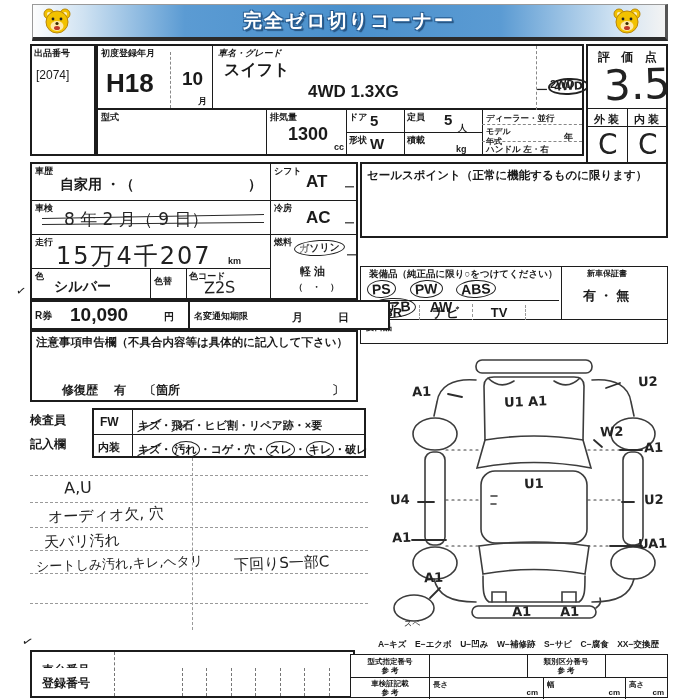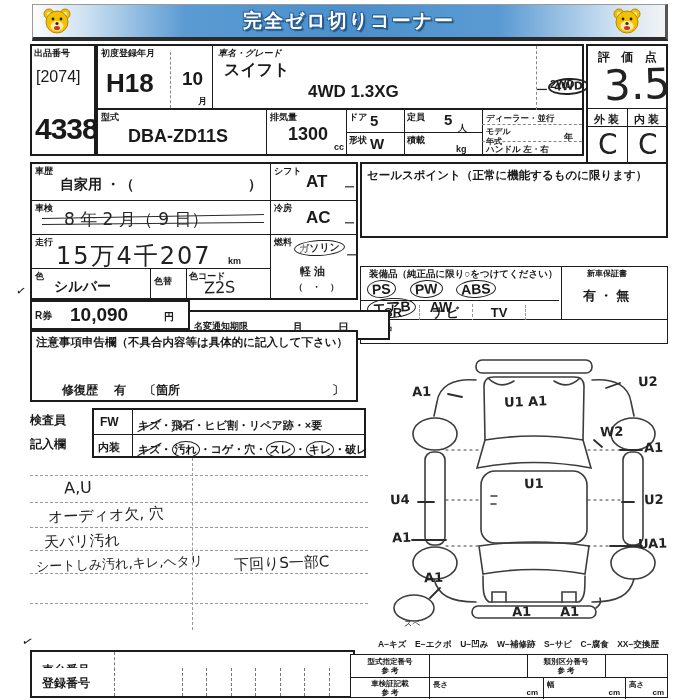--- a/index.html
+++ b/index.html
@@ -63,22 +63,21 @@
   <circle cx="15" cy="16" r="11" fill="#f2c200" stroke="#b8860b"></circle>
   <ellipse cx="15" cy="20" rx="6.5" ry="5" fill="#ffeaa7"></ellipse>
   <circle cx="11" cy="13" r="1.4" fill="#222"></circle>
     <circle cx="19" cy="13" r="1.4" fill="#222"></circle>
   <circle cx="15" cy="17.5" r="1.6" fill="#3a2a00"></circle>
   <ellipse cx="15" cy="22" rx="3" ry="2" fill="#c0392b"></ellipse>
 </svg>
 
 <div class="box b3" style="left:30px;top:44px;width:66px;height:112px;">
   <span class="lbl abs" style="left:2px;top:2px;">出品番号</span>
-  <span class="abs" style="left:4px;top:22px;font-size:16px;">[2074]</span>
-  <span class="abs val" style="left:3px;top:66px;font-size:30px;letter-spacing:-1px;">4338</span>
+  <span class="abs" style="left:4px;top:22px;font-size:12px;">[2074]</span>
 </div>
 <div class="box b2" style="left:96px;top:44px;width:488px;height:66px;">
   <span class="lbl abs" style="left:3px;top:2px;">初度登録年月</span>
   <span class="abs val" style="left:8px;top:22px;font-size:26px;">H18</span>
   <div class="abs" style="left:72px;top:6px;height:56px;border-left:1px dashed #888;"></div>
   <span class="abs val" style="left:84px;top:22px;font-size:19px;">10</span>
   <span class="abs lbl" style="left:100px;top:50px;">月</span>
   <div class="abs" style="left:114px;top:0;height:64px;border-left:1.5px solid #1c1c1c;"></div>
   <span class="lbl abs" style="left:120px;top:2px;font-style:italic;">車名・グレード</span>
   <span class="abs val" style="left:126px;top:14px;font-size:16px;">スイフト</span>
@@ -96,21 +95,20 @@
   <span class="abs val" style="left:6px;top:66px;font-size:11px;">外 装</span>
   <span class="abs val" style="left:46px;top:66px;font-size:11px;">内 装</span>
   <div class="abs" style="left:39px;top:62px;bottom:0;border-left:1px solid #1c1c1c;"></div>
   <div class="abs" style="left:0;top:80px;right:0;border-top:1px solid #1c1c1c;"></div>
   <span class="abs hw" style="left:10px;top:82px;font-size:28px;">C</span>
   <span class="abs hw" style="left:50px;top:82px;font-size:28px;">C</span>
 </div>
 
 <div class="box b2 noT" style="left:96px;top:110px;width:488px;height:46px;">
   <span class="lbl abs" style="left:3px;top:2px;">型式</span>
-  <span class="abs val" style="left:30px;top:16px;font-size:18px;">DBA-ZD11S</span>
   <div class="abs" style="left:168px;top:0;height:44px;border-left:1px solid #1c1c1c;"></div>
   <span class="lbl abs" style="left:172px;top:2px;">排気量</span>
   <span class="abs val" style="left:190px;top:14px;font-size:18px;">1300</span>
   <span class="abs lbl" style="left:236px;top:32px;">cc</span>
   <div class="abs" style="left:248px;top:0;height:44px;border-left:1px solid #1c1c1c;"></div>
   <span class="lbl abs" style="left:251px;top:2px;">ドア</span>
   <span class="abs val" style="left:272px;top:2px;font-size:15px;">5</span>
   <div class="abs" style="left:248px;top:22px;width:136px;border-top:1px solid #1c1c1c;"></div>
   <span class="lbl abs" style="left:251px;top:25px;">形状</span>
   <span class="abs val" style="left:272px;top:25px;font-size:15px;">W</span>
@@ -189,21 +187,21 @@
 </div>
 <div class="box noT" style="left:360px;top:320px;width:308px;height:24px;">
   <span class="lbl abs" style="left:4px;top:2px;">後日品</span>
 </div>
 
 <div class="box b2" style="left:30px;top:300px;width:160px;height:30px;">
   <span class="lbl abs" style="left:3px;top:9px;font-size:10px;">R券</span>
   <span class="abs val" style="left:38px;top:2px;font-size:19px;">10,090</span>
   <span class="abs lbl" style="left:132px;top:10px;font-size:10px;">円</span>
 </div>
-<div class="box b2 noL" style="left:190px;top:310px;width:200px;height:30px;">
+<div class="box b2 noL" style="left:190px;top:300px;width:200px;height:30px;">
   <span class="lbl abs" style="left:4px;top:9px;">名変通知期限</span>
   <span class="abs val" style="left:102px;top:8px;font-size:11px;">月</span>
   <span class="abs val" style="left:148px;top:8px;font-size:11px;">日</span>
 </div>
 
 <div class="box b3" style="left:30px;top:330px;width:328px;height:72px;">
   <span class="abs val" style="left:4px;top:3px;font-size:11.5px;">注意事項申告欄（不具合内容等は具体的に記入して下さい）</span>
   <span class="abs val" style="left:30px;top:50px;font-size:12px;">修復歴</span>
   <span class="abs val" style="left:82px;top:50px;font-size:12px;">有</span>
   <span class="abs val" style="left:112px;top:50px;font-size:12px;">〔箇所</span>

